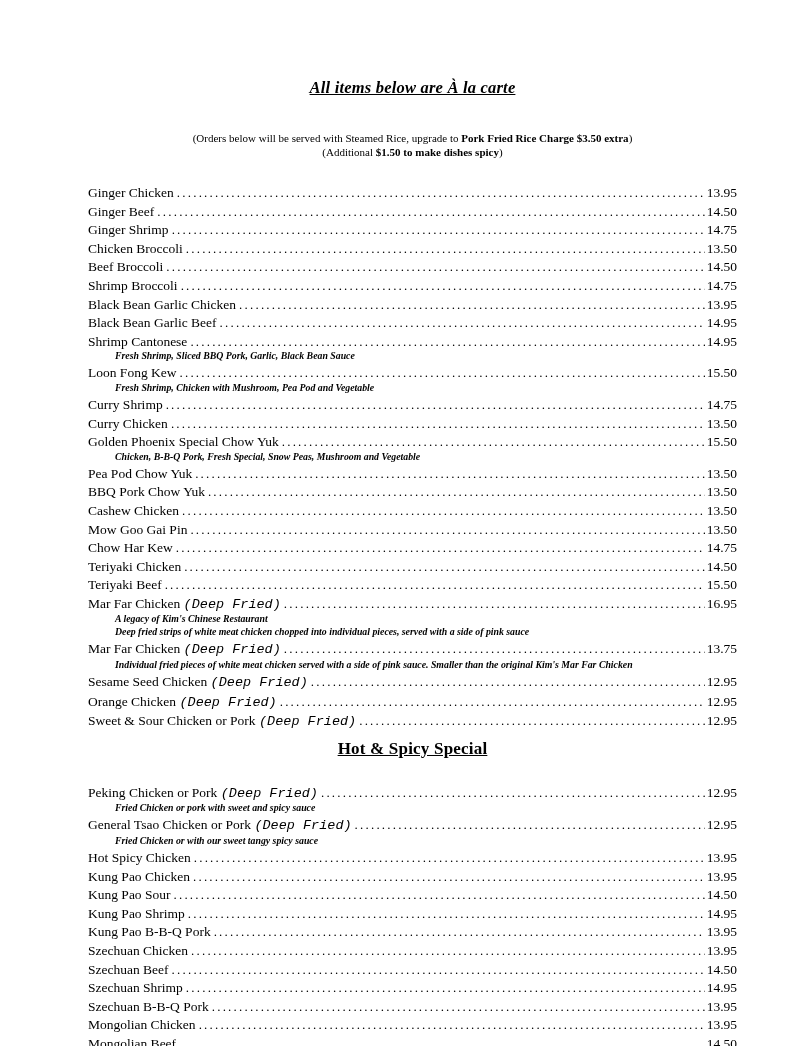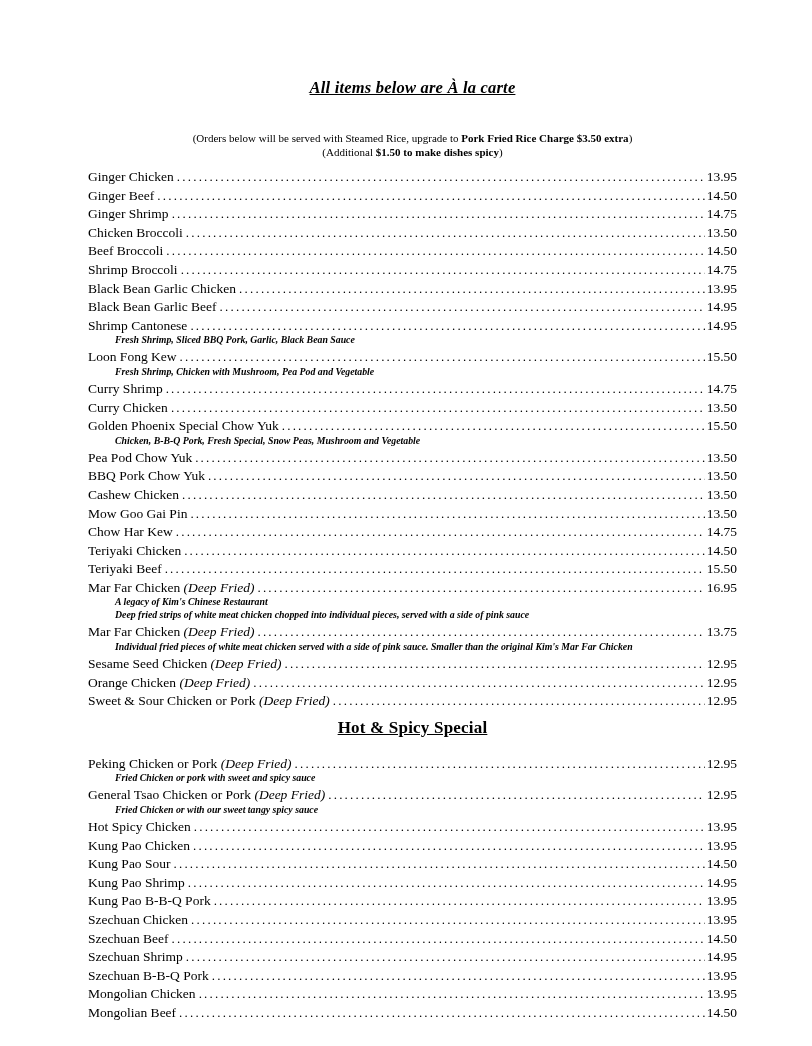--- a/index.html
+++ b/index.html
@@ -22,30 +22,30 @@
     text-decoration: underline;
     letter-spacing: 0.2px;
     margin-bottom: 34px;
   }
   .subtitle {
     text-align: center;
     font-size: 11px;
     line-height: 13.5px;
   }
   .subtitle b { font-weight: bold; margin-top: 40px; }
-  .menu-section { margin-top: 9px; }
+  .menu-section { margin-top: 25px; }
   .item-row {
     display: flex;
     align-items: baseline;
     font-size: 13.5px;
     line-height: 18.6px;
     white-space: nowrap;
   }
   .item-name { flex: 0 0 auto; }
-  .item-suffix { font-style: italic; }
+  .item-suffix { font-style: italic; font-family: Liberation Mono, monospace; }
   .dots {
     flex: 1 1 auto;
     overflow: hidden;
     white-space: nowrap;
     margin: 0 2px 0 3px;
   }
   .dots::after {
     content: "......................................................................................................................................................................................................................................";
     letter-spacing: 2.2px;
     font-size: 13px;

